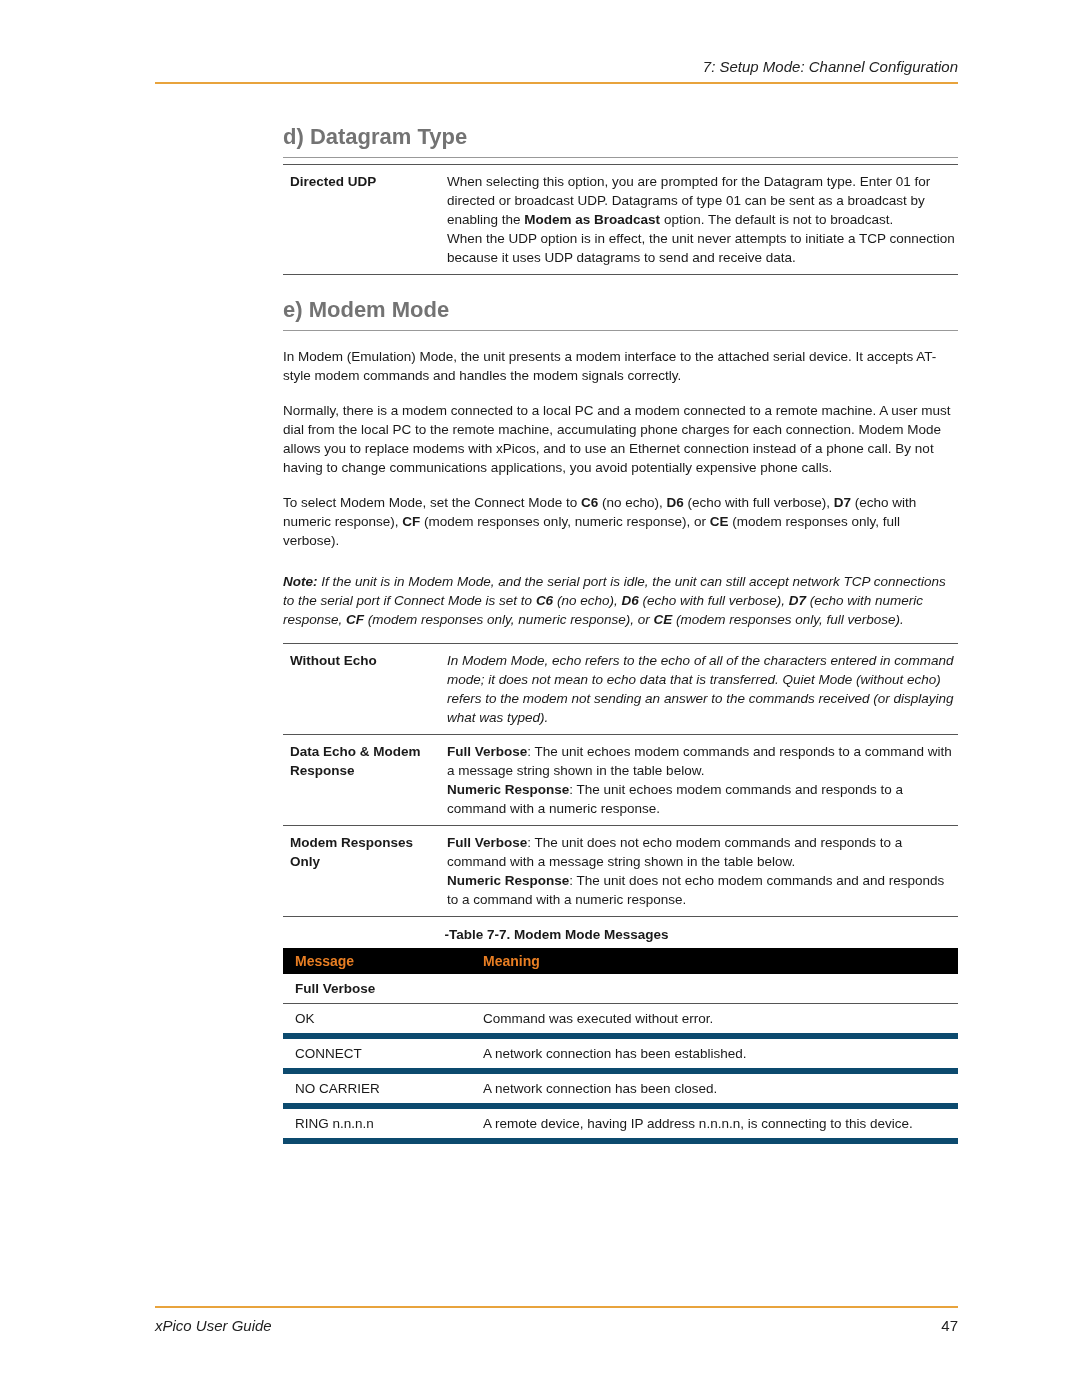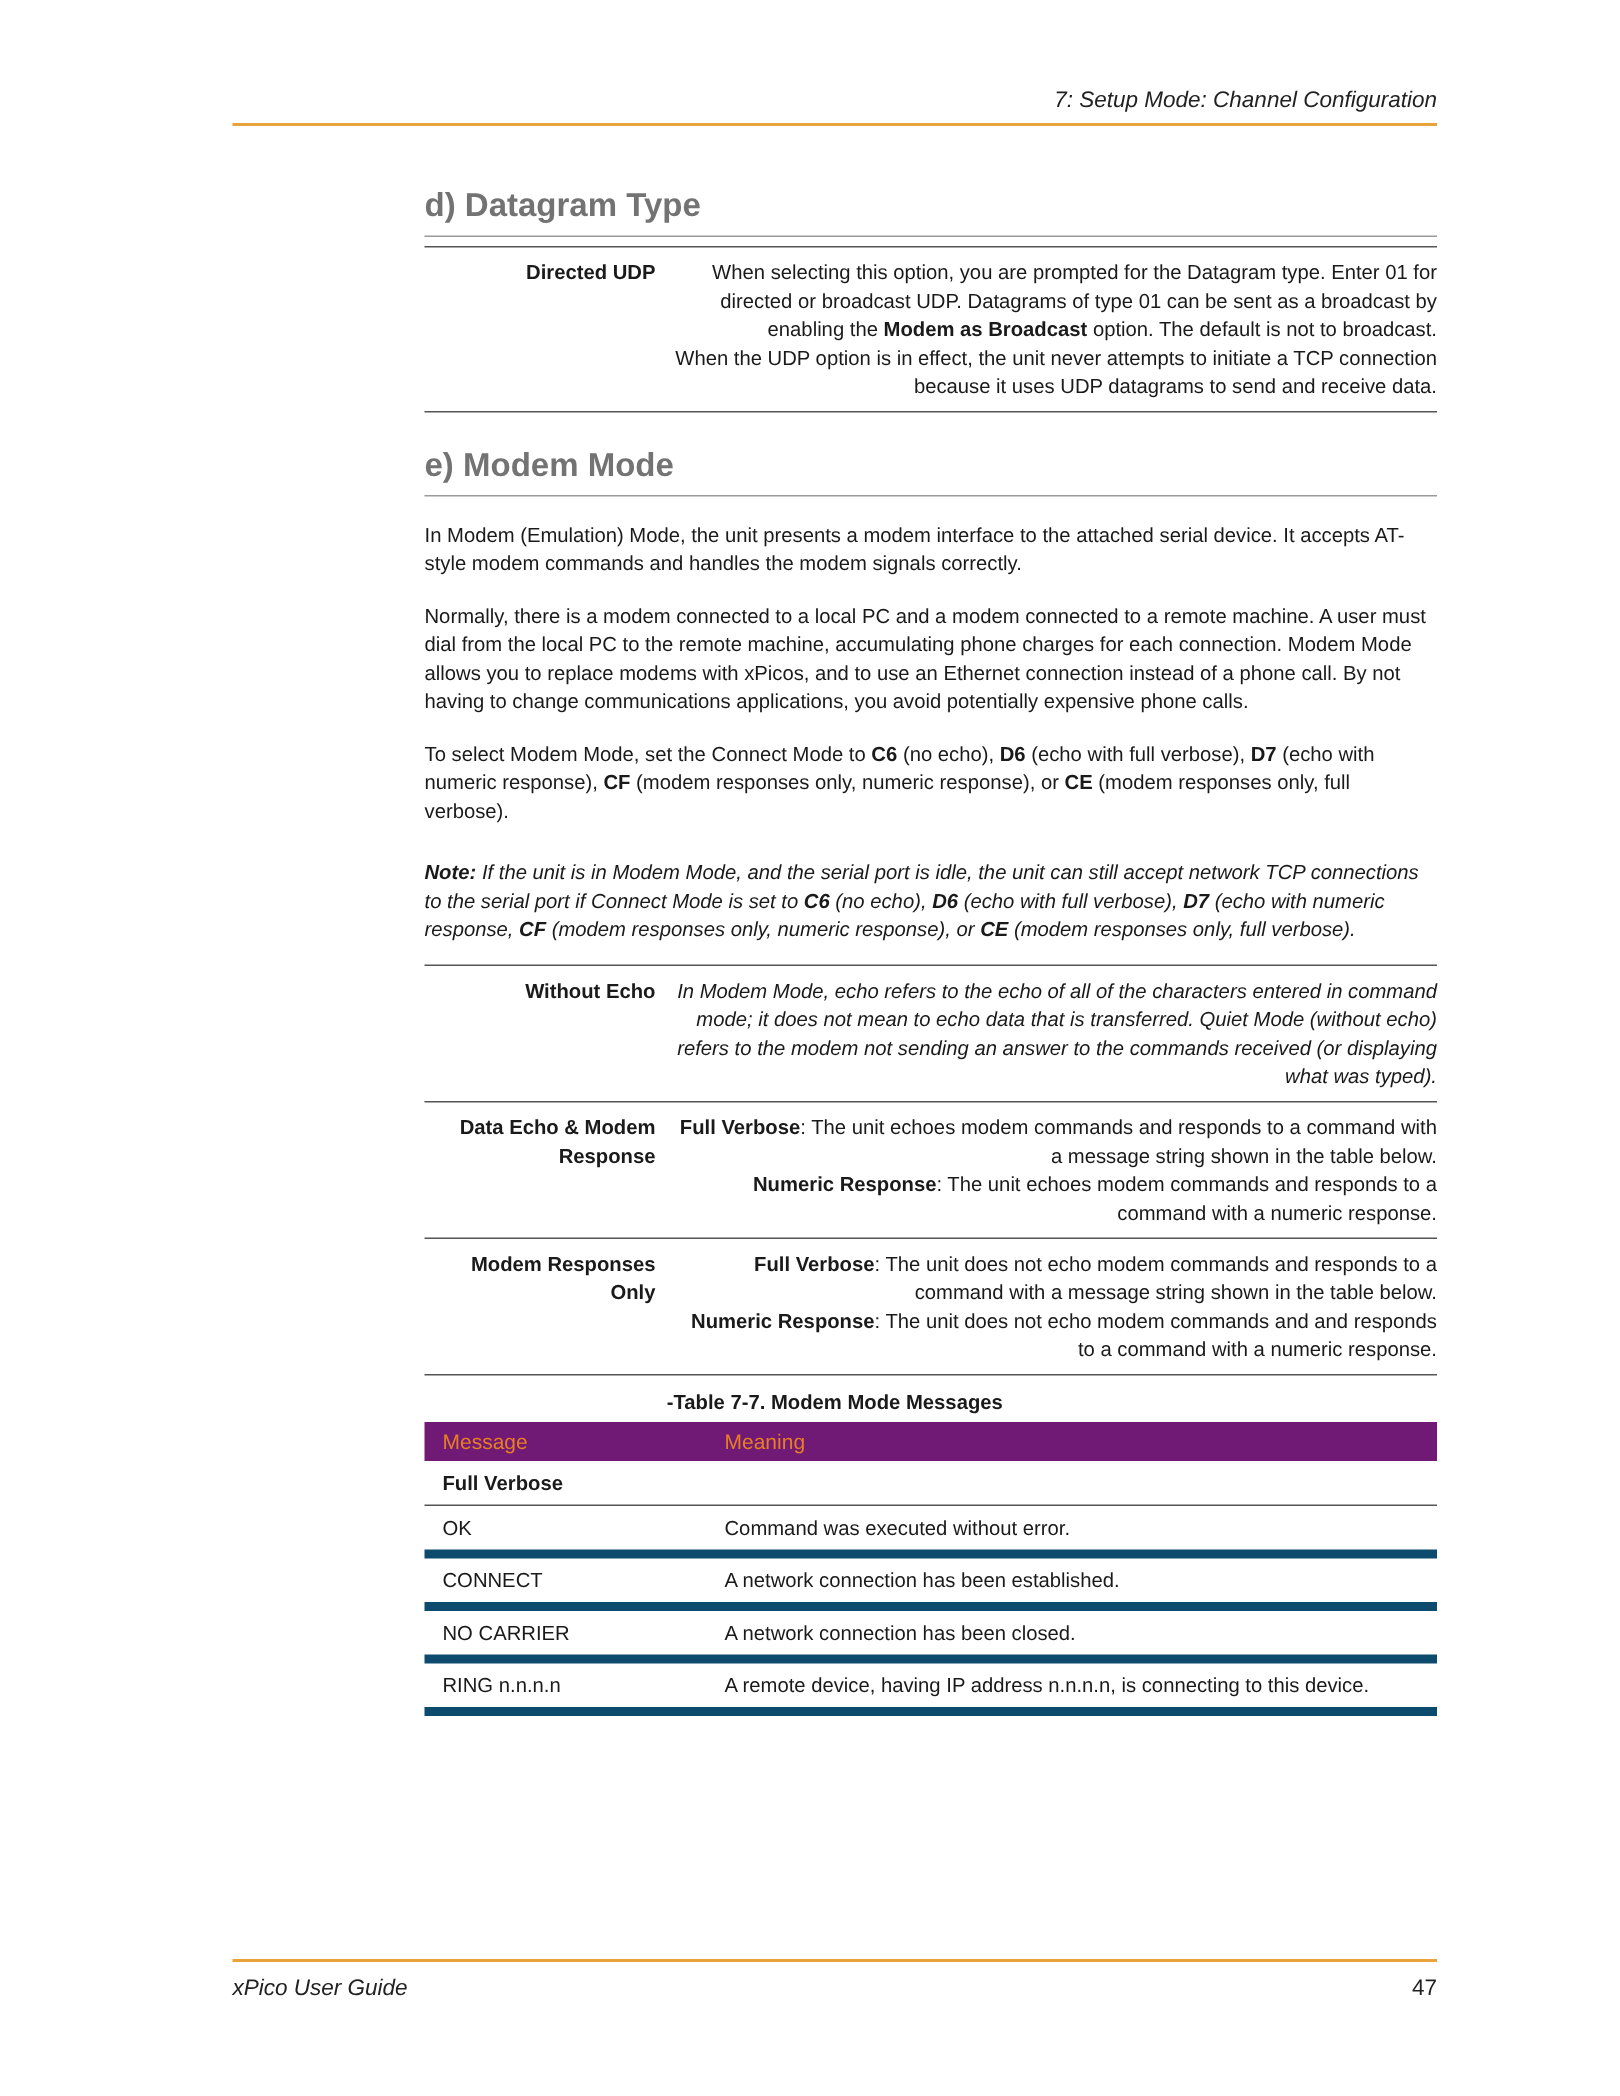--- a/index.html
+++ b/index.html
@@ -55,44 +55,44 @@
     font-style: italic;
   }
   .def-table {
     margin-top: 6px;
     border-top: 1px solid #555555;
     border-bottom: 1px solid #555555;
     font-size: 13.5px;
     line-height: 19px;
   }
   .def-table.mode { margin-top: 14px; }
-  .def-row { display: flex; border-bottom: 1px solid #555555; text-align: right; }
+  .def-row { display: flex; border-bottom: 1px solid #555555; }
   .def-row:last-child { border-bottom: none; }
   .def-label {
     width: 164px;
     flex: none;
     font-weight: bold;
     padding: 7px 10px 7px 7px;
   }
   .def-cell { flex: 1; padding: 7px 0 7px 0; }
   .cell-para { margin: 0; }
   .caption-row {
     margin-top: 10px;
     margin-left: -128px;
     width: 803px;
     text-align: center;
     font-size: 13.5px;
     font-weight: bold;
   }
   .msg-table { margin-top: 6px; font-size: 13.5px; line-height: 19px; }
   .msg-head {
     display: flex;
-    background: #701a75;
+    background: #000000;
     color: #E87E23;
-    font-weight: normal;
+    font-weight: bold;
     padding: 4px 0 3px 0;
     font-size: 14px;
   }
   .c1 { width: 195px; flex: none; }
   .c2 { flex: 1; }
   .msg-head .c1 { padding-left: 12px; }
   .msg-head .c2 { padding-left: 5px; }
   .msg-group {
     font-weight: bold;
     padding: 5px 0 5px 12px;

